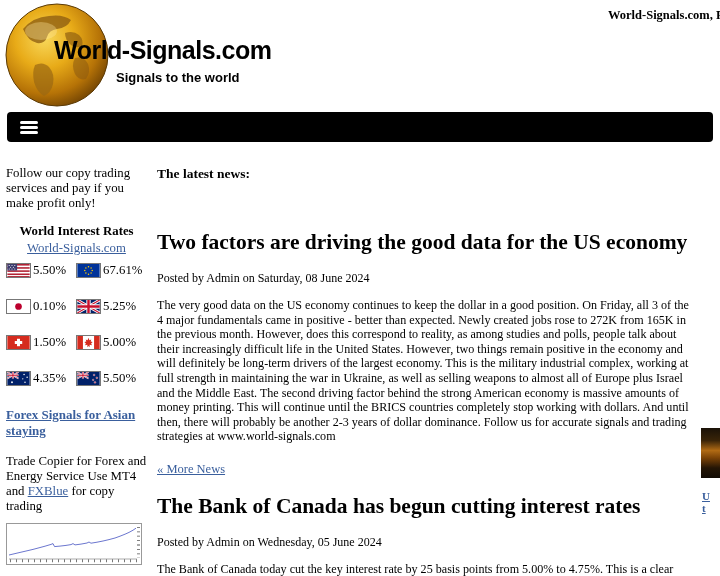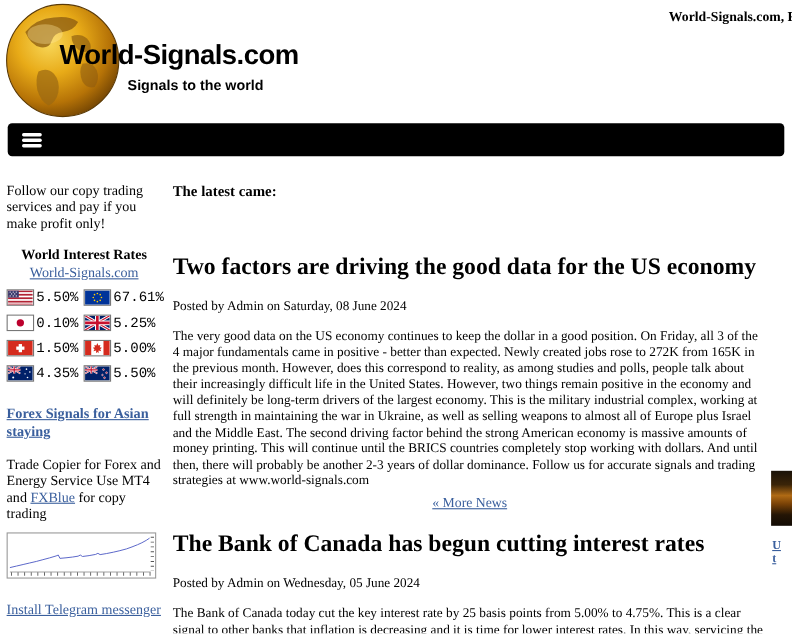--- a/index.html
+++ b/index.html
@@ -39,21 +39,21 @@
   .sidebar {
     position:absolute; left:6px; top:166px; width:141px;
     font-size:12.8px; line-height:15px;
   }
   .lnk { color:#3a5f9d; text-decoration:underline; cursor:pointer; }
   .rates-title { text-align:center; font-weight:bold; margin-top:13px; }
   .rates-site { text-align:center; margin-top:2px; }
   .rates-grid {
     margin-top:7px; display:grid;
     grid-template-columns:27px 43px 27px 42px;
-    row-gap:8px; align-items:center;font-family:Liberation Mono, monospace;
+    row-gap:21px; align-items:center;
   }
   .flag { width:23px; height:13px; border:1px solid #777; display:block; }
   .rate { font-size:12.8px; }
   .add-link { text-align:center; margin-top:7px; font-size:10.5px; }
   .asian { margin-top:21px; font-weight:bold; font-size:13px; line-height:16px; }
   .copier { margin-top:15px; }
   .chart-box {
     margin-top:9px; width:134px; height:40px;
     border:1px solid #999; background:#fff;
   }
@@ -61,21 +61,21 @@
   
   .main { position:absolute; left:157px; top:166px; width:540px; }
   .latest { font-weight:bold; font-size:13.5px; }
   .article-title {
     font-weight:bold; font-size:21.5px; line-height:26px;
     margin:0; margin-top:47px;
   }
   .article-title.second { margin-top:16px; }
   .meta { font-size:12px; margin-top:16px; }
   .body-text { font-size:12.1px; line-height:14.6px; margin-top:12px; text-align:left; }
-  .more-news { margin-top:6px; font-size:12.5px;text-align:center; }
+  .more-news { margin-top:18px; font-size:12.5px; }
   
   .rail-img {
     position:absolute; left:701px; top:428px; width:40px; height:50px;
     background:linear-gradient(180deg,#1a1208 0%,#3a2408 25%,#b06a14 45%,#7a4206 60%,#241505 80%,#120b04 100%);
   }
   .rail-links {
     position:absolute; left:702px; top:490px;
     font-size:11px; font-weight:bold; line-height:12px;
   }
 </style>
@@ -240,21 +240,21 @@
       </svg>
     </div>
 
     <div class="telegram">
       <span class="lnk">Install Telegram messenger</span>
     </div>
 
   </div>
 
   <div class="main">
-    <div class="latest">The latest came:</div>
+    <div class="latest">The latest news:</div>
 
     <h1 class="article-title">Two factors are driving the good data for the US economy</h1>
     <div class="meta">Posted by Admin on Saturday, 08 June 2024</div>
     <div class="body-text">The very good data on the US economy continues to keep the dollar in a good position. On Friday, all 3 of the 4 major fundamentals came in positive - better than expected. Newly created jobs rose to 272K from 165K in the previous month. However, does this correspond to reality, as among studies and polls, people talk about their increasingly difficult life in the United States. However, two things remain positive in the economy and will definitely be long-term drivers of the largest economy. This is the military industrial complex, working at full strength in maintaining the war in Ukraine, as well as selling weapons to almost all of Europe plus Israel and the Middle East. The second driving factor behind the strong American economy is massive amounts of money printing. This will continue until the BRICS countries completely stop working with dollars. And until then, there will probably be another 2-3 years of dollar dominance. Follow us for accurate signals and trading strategies at www.world-signals.com</div>
     <div class="more-news"><span class="lnk">« More News</span></div>
 
     <h1 class="article-title second">The Bank of Canada has begun cutting interest rates</h1>
     <div class="meta">Posted by Admin on Wednesday, 05 June 2024</div>
     <div class="body-text">The Bank of Canada today cut the key interest rate by 25 basis points from 5.00% to 4.75%. This is a clear signal to other banks that inflation is decreasing and it is time for lower interest rates. In this way, servicing the debt will be easier. But in politics, in some countries of the West, would hold inflation again high with no prospects of staying. If the banks</div>
   </div>

